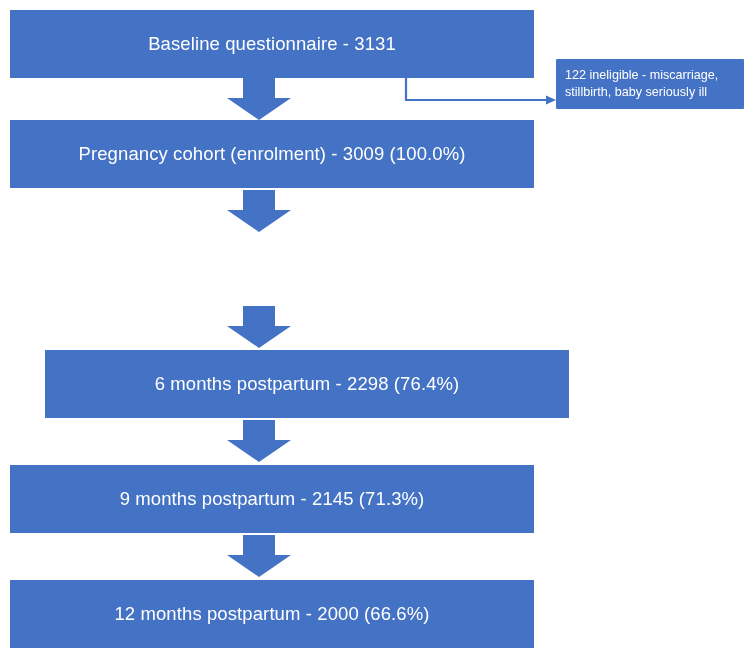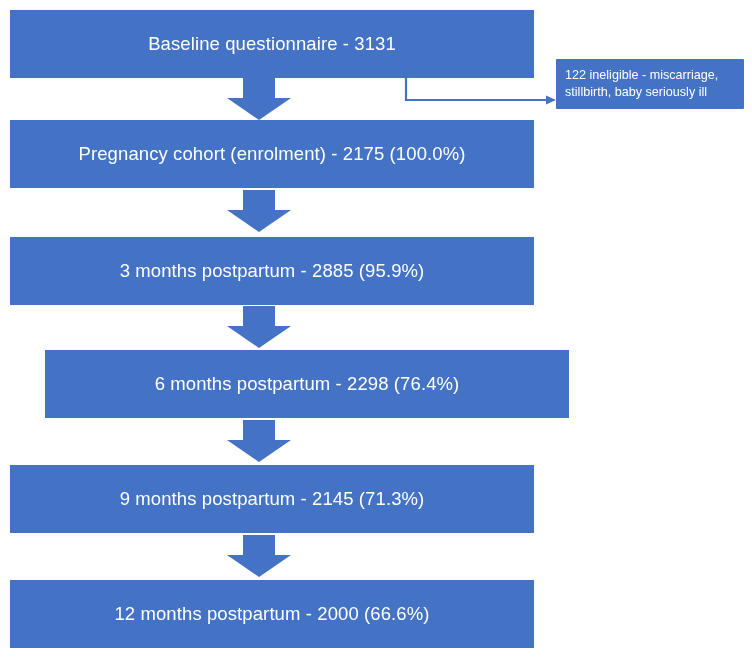--- a/index.html
+++ b/index.html
@@ -87,30 +87,27 @@
 
   <div class="callout">
     <span class="callout-label"><span>122 ineligible - miscarriage,</span><br><span>stillbirth, baby seriously ill</span></span>
   </div>
 
   <svg class="down-arrow" style="left:227px; top:78px;" viewBox="0 0 64 42">
     <path d="M 16 0 L 48 0 L 48 20 L 64 20 L 32 42 L 0 20 L 16 20 Z" fill="#4472C4"></path>
   </svg>
 
   <div class="flow-box" style="top:120px;">
-    <span class="flow-box-label">Pregnancy cohort (enrolment) - 2175 (100.0%)</span>
+    <span class="flow-box-label">Pregnancy cohort (enrolment) - 3009 (100.0%)</span>
   </div>
 
   <svg class="down-arrow" style="left:227px; top:190px;" viewBox="0 0 64 42">
     <path d="M 16 0 L 48 0 L 48 20 L 64 20 L 32 42 L 0 20 L 16 20 Z" fill="#4472C4"></path>
   </svg>
 
-  <div class="flow-box" style="top:237px;">
-    <span class="flow-box-label">3 months postpartum - 2885 (95.9%)</span>
-  </div>
 
   <svg class="down-arrow" style="left:227px; top:306px;" viewBox="0 0 64 42">
     <path d="M 16 0 L 48 0 L 48 20 L 64 20 L 32 42 L 0 20 L 16 20 Z" fill="#4472C4"></path>
   </svg>
 
   <div class="flow-box" style="top:350px;margin-left:35px;">
     <span class="flow-box-label">6 months postpartum - 2298 (76.4%)</span>
   </div>
 
   <svg class="down-arrow" style="left:227px; top:420px;" viewBox="0 0 64 42">

